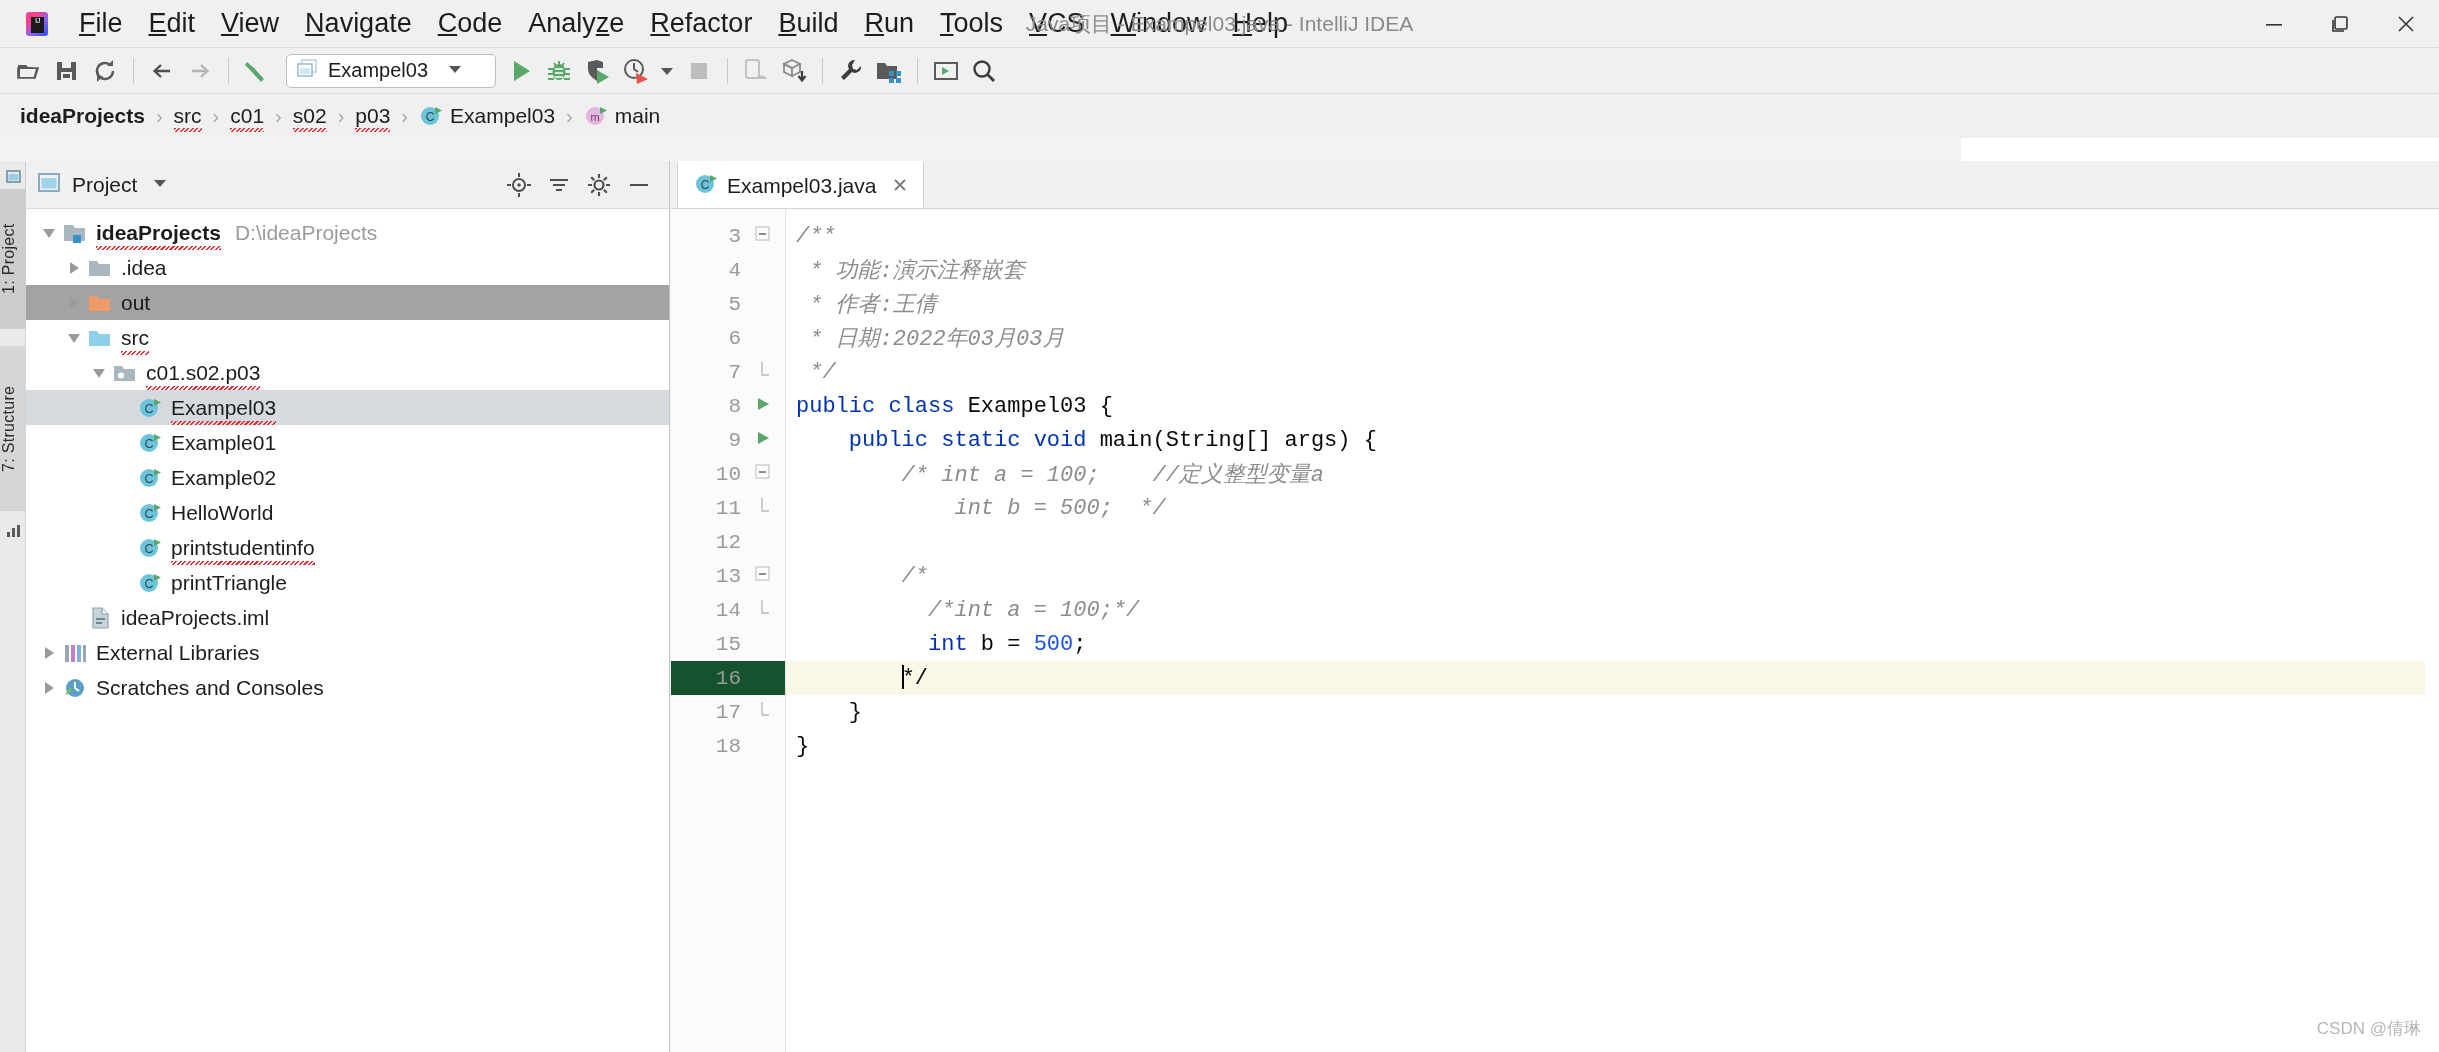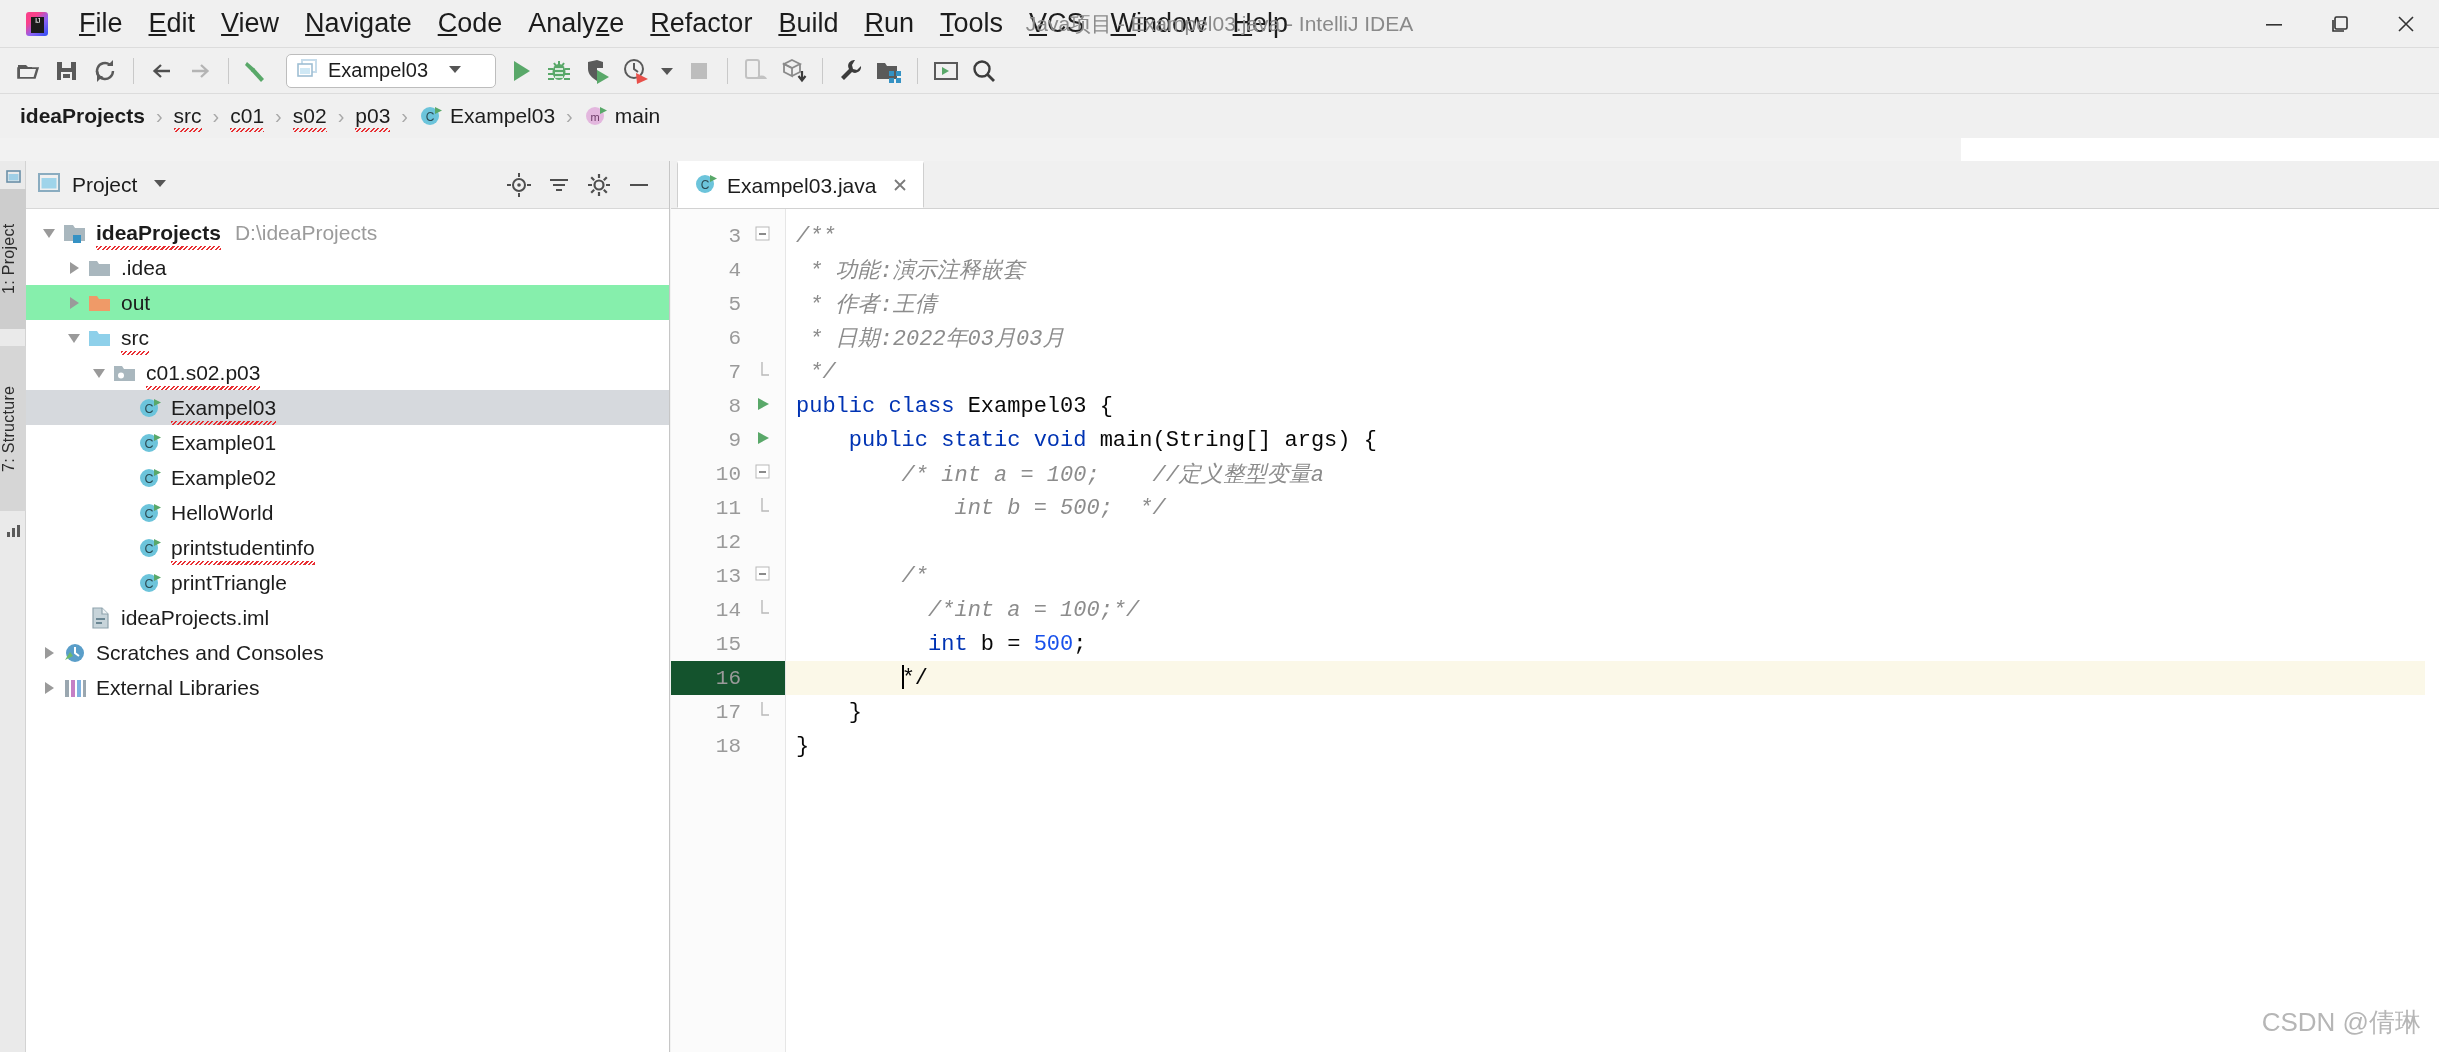--- a/index.html
+++ b/index.html
@@ -100,21 +100,21 @@
     display:flex; align-items:center; padding:0 10px;
   }
   .proj-head .ttl { font-size:21px; color:#1c1c1c; margin-left:10px; }
   .proj-head .dd { margin-left:14px; }
   .proj-head .spacer { flex:1 1 auto; }
   .ph-btn { width:40px;height:40px;display:flex;align-items:center;justify-content:center; }
 
   .tree { padding-top:6px; font-size:21px; color:#1c1c1c; }
   .row { height:35px; display:flex; align-items:center; padding-left:10px; white-space:nowrap; }
   .row.sel { background:#d6d9dd; }
-  .row.hl  { background:#86efac; }
+  .row.hl  { background:#a3a3a3; }
   .tw { width:26px; height:26px; display:flex; align-items:center; justify-content:center; flex:0 0 auto;}
   .tw.none { visibility:hidden; }
   .ico { width:26px;height:26px;margin-right:8px;flex:0 0 auto; display:flex;align-items:center;justify-content:center;}
   .lbl { font-size:21px; }
   .lbl.bold { font-weight:bold; }
   .sub { font-size:21px; color:#9b9b9b; margin-left:14px; }
 
   
   .editor { position:absolute; left:671px; top:161px; width:1768px; height:891px; background:#ffffff; }
   .tabs { height:48px; background:#f0f0f0; border-bottom:1px solid #d2d2d2; display:flex; align-items:flex-end; }
@@ -139,21 +139,21 @@
   .c-row { height:34px; display:flex; align-items:center; white-space:pre; font-family:"Liberation Mono",monospace; font-size:22px; }
   .c-row.hl { background:#fbf8e8; }
   .c-text { padding-left:10px; }
   .kw   { color:#0033b3; }
   .cmt  { color:#8c8c8c; font-style:italic; }
   .num  { color:#1750eb; }
   .plain{ color:#080808; }
   .caretbar { display:inline-block; width:2px; height:24px; background:#000; vertical-align:-5px; margin-right:-2px;}
   .gutter-run { color:#59a869; font-size:16px; }
 
-  .wm { position:absolute; right:18px; bottom:12px; font-size:26px; color:#b6b6b6; }
+  .wm { position:absolute; right:18px; bottom:12px; font-size:17px; color:#b6b6b6; }
 
   
   .ed-vscroll { position:absolute; right:0; top:48px; width:14px; height:843px; background:#ffffff; }
 </style>
 </head>
 <body>
 
 <div class="app">
 
   <div class="menubar">
@@ -594,42 +594,42 @@
           <span class="lbl">ideaProjects.iml</span>
         </div>
         <div class="row" style="padding-left: 10px;">
           <span class="tw">
             <svg width="20" height="20" viewBox="0 0 20 20">
               <path d="M6 4 L6 16 L15 10 Z" fill="#9a9a9a"></path>
             </svg>
           </span>
           <span class="ico">
             <svg width="26" height="26" viewBox="0 0 26 26">
-              <circle cx="13" cy="13" r="9" fill="#5a9ec9"></circle>
-              <path d="M13 7 v6 l4 3" stroke="#ffffff" stroke-width="2" fill="none"></path>
-              <path d="M3 20 l5-8 3 4 z" fill="#6cba6c"></path>
-            </svg>
-          </span>
-          <span class="lbl">Scratches and Consoles</span>
+              <rect x="3" y="5" width="4" height="17" fill="#9aa7b0"></rect>
+              <rect x="9" y="5" width="4" height="17" fill="#c57fc5"></rect>
+              <rect x="15" y="5" width="4" height="17" fill="#7fb2e0"></rect>
+              <rect x="21" y="5" width="3" height="17" fill="#9aa7b0"></rect>
+            </svg>
+          </span>
+          <span class="lbl">External Libraries</span>
         </div>
         <div class="row" style="padding-left: 10px;">
           <span class="tw">
             <svg width="20" height="20" viewBox="0 0 20 20">
               <path d="M6 4 L6 16 L15 10 Z" fill="#9a9a9a"></path>
             </svg>
           </span>
           <span class="ico">
             <svg width="26" height="26" viewBox="0 0 26 26">
-              <rect x="3" y="5" width="4" height="17" fill="#9aa7b0"></rect>
-              <rect x="9" y="5" width="4" height="17" fill="#c57fc5"></rect>
-              <rect x="15" y="5" width="4" height="17" fill="#7fb2e0"></rect>
-              <rect x="21" y="5" width="3" height="17" fill="#9aa7b0"></rect>
-            </svg>
-          </span>
-          <span class="lbl">External Libraries</span>
+              <circle cx="13" cy="13" r="9" fill="#5a9ec9"></circle>
+              <path d="M13 7 v6 l4 3" stroke="#ffffff" stroke-width="2" fill="none"></path>
+              <path d="M3 20 l5-8 3 4 z" fill="#6cba6c"></path>
+            </svg>
+          </span>
+          <span class="lbl">Scratches and Consoles</span>
         </div>
       </div>
   </div>
 
   <div class="editor">
     <div class="tabs">
       <div class="tab">
         <span>
           <svg width="24" height="24" viewBox="0 0 24 24">
             <circle cx="11" cy="12" r="9" fill="#6cc4db"></circle>

